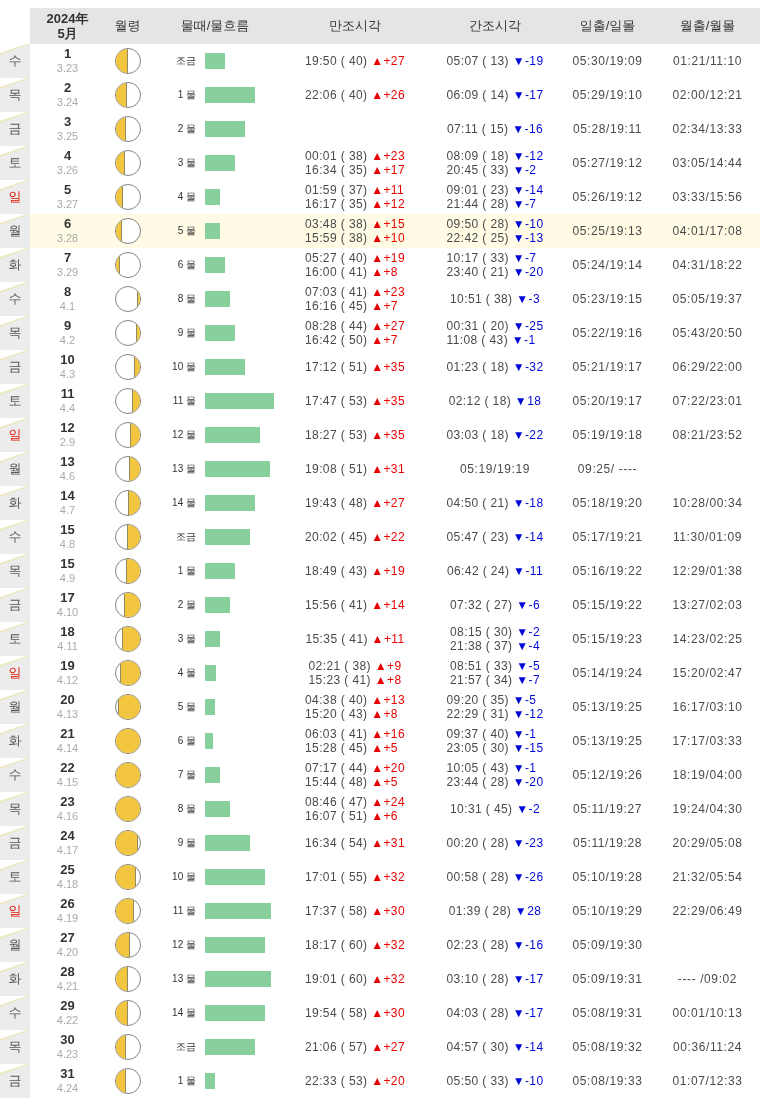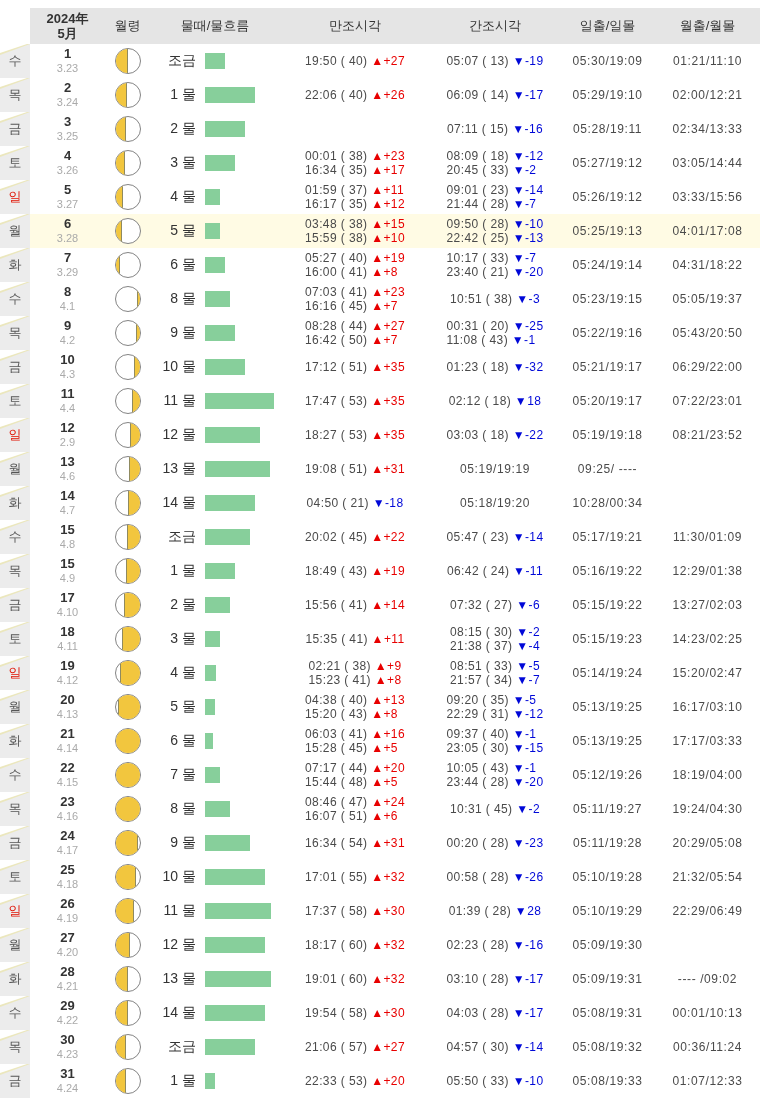--- a/index.html
+++ b/index.html
@@ -27,21 +27,21 @@
   .daynum{font-weight:bold;font-size:13px;color:#333;}
   .lunar{font-size:11px;color:#aaa;}
   .moon{width:26px;height:26px;border:1px solid #848484;border-radius:50%;background:#fff;
         position:relative;overflow:hidden;box-sizing:border-box;}
   .moon-fill{position:absolute;top:0;bottom:0;background:#f2c63e;box-sizing:border-box;}
   .moon-fill.left{left:0;border-right:1px solid #8f8a60;}
   .moon-fill.right{right:0;border-left:1px solid #8f8a60;}
   .moon-fill.full{left:0;width:100%;border:none;}
   .tidec{justify-content:flex-start !important;}
   .tide-name{display:inline-block;width:46px;text-align:right;margin-right:9px;
-             font-size:14px;color:#333;white-space:pre;}
+             font-size:10px;color:#333;white-space:pre;}
   .tide-bar{height:16px;background:#87cf9b;}
   .times-block{display:inline-block;text-align:left;}
   .tline{font-size:12px;line-height:14px;color:#4a4a4a;white-space:pre;letter-spacing:0.4px;}
   .delta.up{color:#e80000;}
   .delta.down{color:#0008d8;}
   .sunc,.moonrc{font-size:12px;color:#4a4a4a;letter-spacing:0.6px;white-space:pre;}
 </style>
 </head>
 <body>
 
@@ -477,20 +477,25 @@
     </div>
     <div class="cell moonc">
       <span class="moon">
             <span class="moon-fill right" style="background: rgb(242, 198, 62); width: 48%;"></span>
           </span>
     </div>
     <div class="cell tidec">
       <span class="tide-name">14 물</span>
       <span class="tide-bar" style="width: 50px; background: rgb(135, 207, 155);"></span>
     </div>
+    <div class="cell highc">
+          <div class="times-block">
+            <div class="tline">19:43 ( 48) <span class="delta up">▲+27</span></div>
+          </div>
+        </div>
     <div class="cell lowc">
           <div class="times-block">
             <div class="tline">04:50 ( 21) <span class="delta down">▼-18</span></div>
           </div>
         </div>
     <div class="cell sunc">05:18/19:20</div>
     <div class="cell moonrc">10:28/00:34</div>
   </div>
 
   <div class="grid row">

